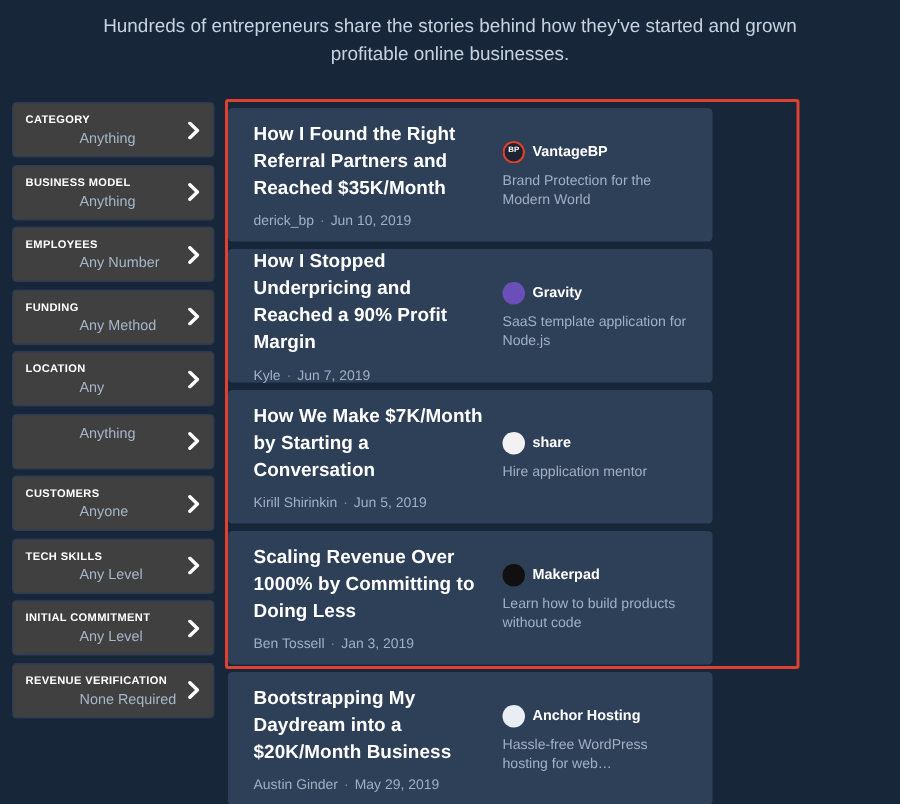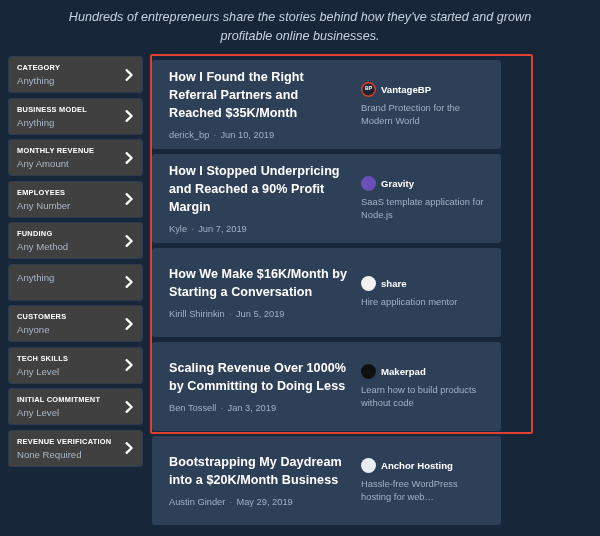--- a/index.html
+++ b/index.html
@@ -10,22 +10,21 @@
   }
   body {
     background: #18263a;
     font-family: "Liberation Sans", sans-serif;
     color: #e8edf4;
     -webkit-font-smoothing: antialiased;
   }
 
   
   .hero {
-    padding: 8px 44px 10px 44px;
-    font-style: italic;
+    padding: 8px 44px 22px 44px;
   }
   .hero-sub {
     font-size: 12.6px;
     line-height: 19px;
     text-align: center;
     color: #c6d2e0;
     font-weight: 400;
   }
 
   
@@ -58,20 +57,21 @@
     letter-spacing: 0.25px;
     color: #ffffff;
     text-transform: uppercase;
     line-height: 11px;
   }
   .filter-value {
     font-size: 9.6px;
     color: #a8b6c8;
     line-height: 14px;
     margin-top: 1px;
+    margin-left: 36px;
   }
   .chevron {
     position: absolute;
     right: 8px;
     top: 50%;
     transform: translateY(-50%);
     width: 9px;
     height: 12px;
     display: block;
   }
@@ -85,21 +85,21 @@
     position: relative;
     display: flex;
     flex-direction: column;
     gap: 5px;
     padding-top: 4px;
   }
   .card {
     background: #2e4058;
     border-radius: 3px;
     height: 89px;
-    width: 349px;
+    width: 323px;
     display: flex;
     align-items: center;
     padding: 0 14px 0 17px;
   }
   .card-left {
     flex: 1 1 auto;
     min-width: 0;
     padding-right: 10px;
   }
   .card-title {
@@ -192,47 +192,47 @@
       <div class="filter">
         <div class="filter-label">BUSINESS MODEL</div>
         <div class="filter-value">Anything</div>
         <span class="chevron">
           <svg width="9" height="12" viewBox="0 0 9 12">
             <path d="M1.6 1.2 L6.6 6 L1.6 10.8" fill="none" stroke="#ffffff" stroke-width="2.3" stroke-linecap="round" stroke-linejoin="round"></path>
           </svg>
         </span>
       </div>
       <div class="filter">
-        <div class="filter-label">MONTHLY REVENUE</div>
-        <div class="filter-value">Any Amount</div>
-        <span class="chevron">
-          <svg width="9" height="12" viewBox="0 0 9 12">
-            <path d="M1.6 1.2 L6.6 6 L1.6 10.8" fill="none" stroke="#ffffff" stroke-width="2.3" stroke-linecap="round" stroke-linejoin="round"></path>
-          </svg>
-        </span>
-      </div>
-      <div class="filter">
         <div class="filter-label">EMPLOYEES</div>
         <div class="filter-value">Any Number</div>
         <span class="chevron">
           <svg width="9" height="12" viewBox="0 0 9 12">
             <path d="M1.6 1.2 L6.6 6 L1.6 10.8" fill="none" stroke="#ffffff" stroke-width="2.3" stroke-linecap="round" stroke-linejoin="round"></path>
           </svg>
         </span>
       </div>
       <div class="filter">
         <div class="filter-label">FUNDING</div>
         <div class="filter-value">Any Method</div>
         <span class="chevron">
           <svg width="9" height="12" viewBox="0 0 9 12">
             <path d="M1.6 1.2 L6.6 6 L1.6 10.8" fill="none" stroke="#ffffff" stroke-width="2.3" stroke-linecap="round" stroke-linejoin="round"></path>
           </svg>
         </span>
       </div>
       <div class="filter">
+        <div class="filter-label">LOCATION</div>
+        <div class="filter-value">Any</div>
+        <span class="chevron">
+          <svg width="9" height="12" viewBox="0 0 9 12">
+            <path d="M1.6 1.2 L6.6 6 L1.6 10.8" fill="none" stroke="#ffffff" stroke-width="2.3" stroke-linecap="round" stroke-linejoin="round"></path>
+          </svg>
+        </span>
+      </div>
+      <div class="filter">
         <div class="filter-value">Anything</div>
         <span class="chevron">
           <svg width="9" height="12" viewBox="0 0 9 12">
             <path d="M1.6 1.2 L6.6 6 L1.6 10.8" fill="none" stroke="#ffffff" stroke-width="2.3" stroke-linecap="round" stroke-linejoin="round"></path>
           </svg>
         </span>
       </div>
       <div class="filter">
         <div class="filter-label">CUSTOMERS</div>
         <div class="filter-value">Anyone</div>
@@ -295,21 +295,21 @@
         <div class="card-right">
           <div class="biz-row">
             <span class="biz-avatar" style="background:#6a4fb8; color:#ffffff;"></span>
             <span class="biz-name">Gravity</span>
           </div>
           <div class="biz-desc">SaaS template application for Node.js</div>
         </div>
       </article>
       <article class="card">
         <div class="card-left">
-          <h2 class="card-title">How We Make $16K/Month by Starting a Conversation</h2>
+          <h2 class="card-title">How We Make $7K/Month by Starting a Conversation</h2>
           <div class="card-meta"><span>Kirill Shirinkin</span><span class="meta-dot">·</span><span>Jun 5, 2019</span></div>
         </div>
         <div class="card-right">
           <div class="biz-row">
             <span class="biz-avatar" style="background:#f2f2f2; color:#333333;"></span>
             <span class="biz-name">share</span>
           </div>
           <div class="biz-desc">Hire application mentor</div>
         </div>
       </article>

